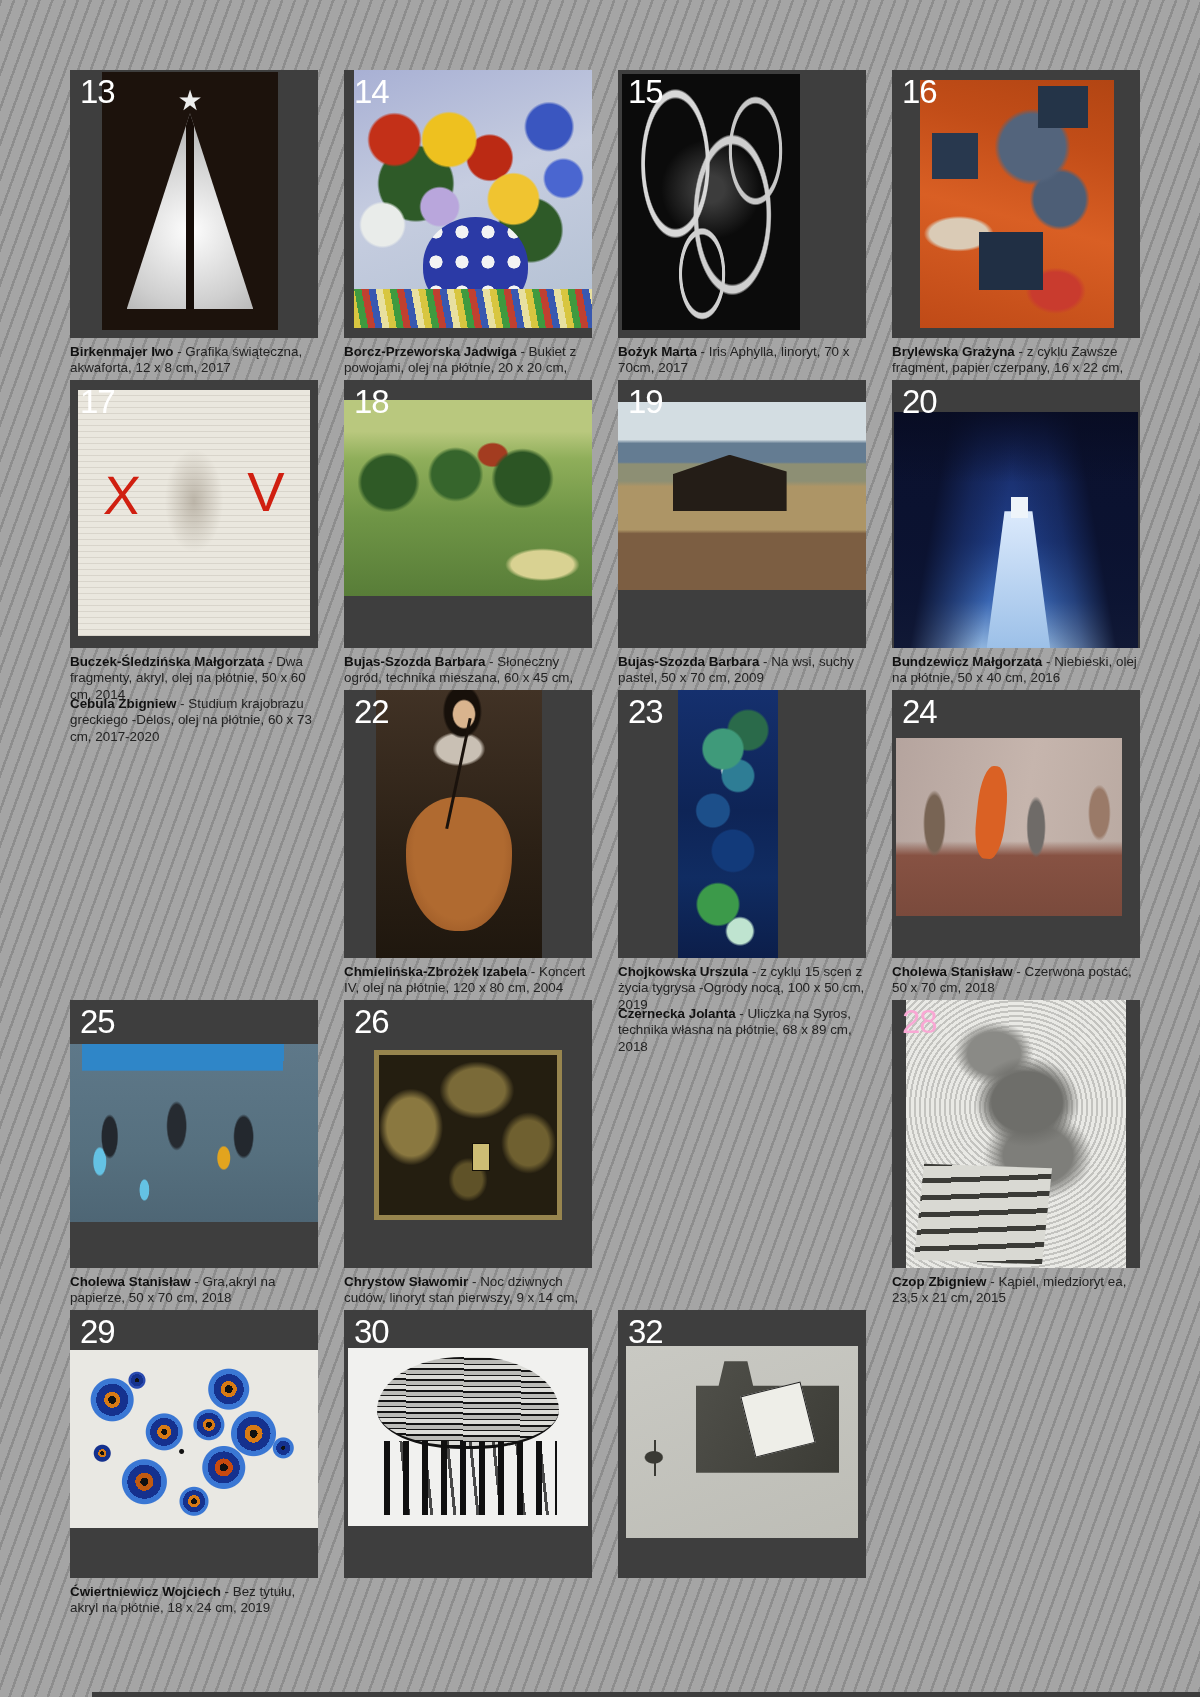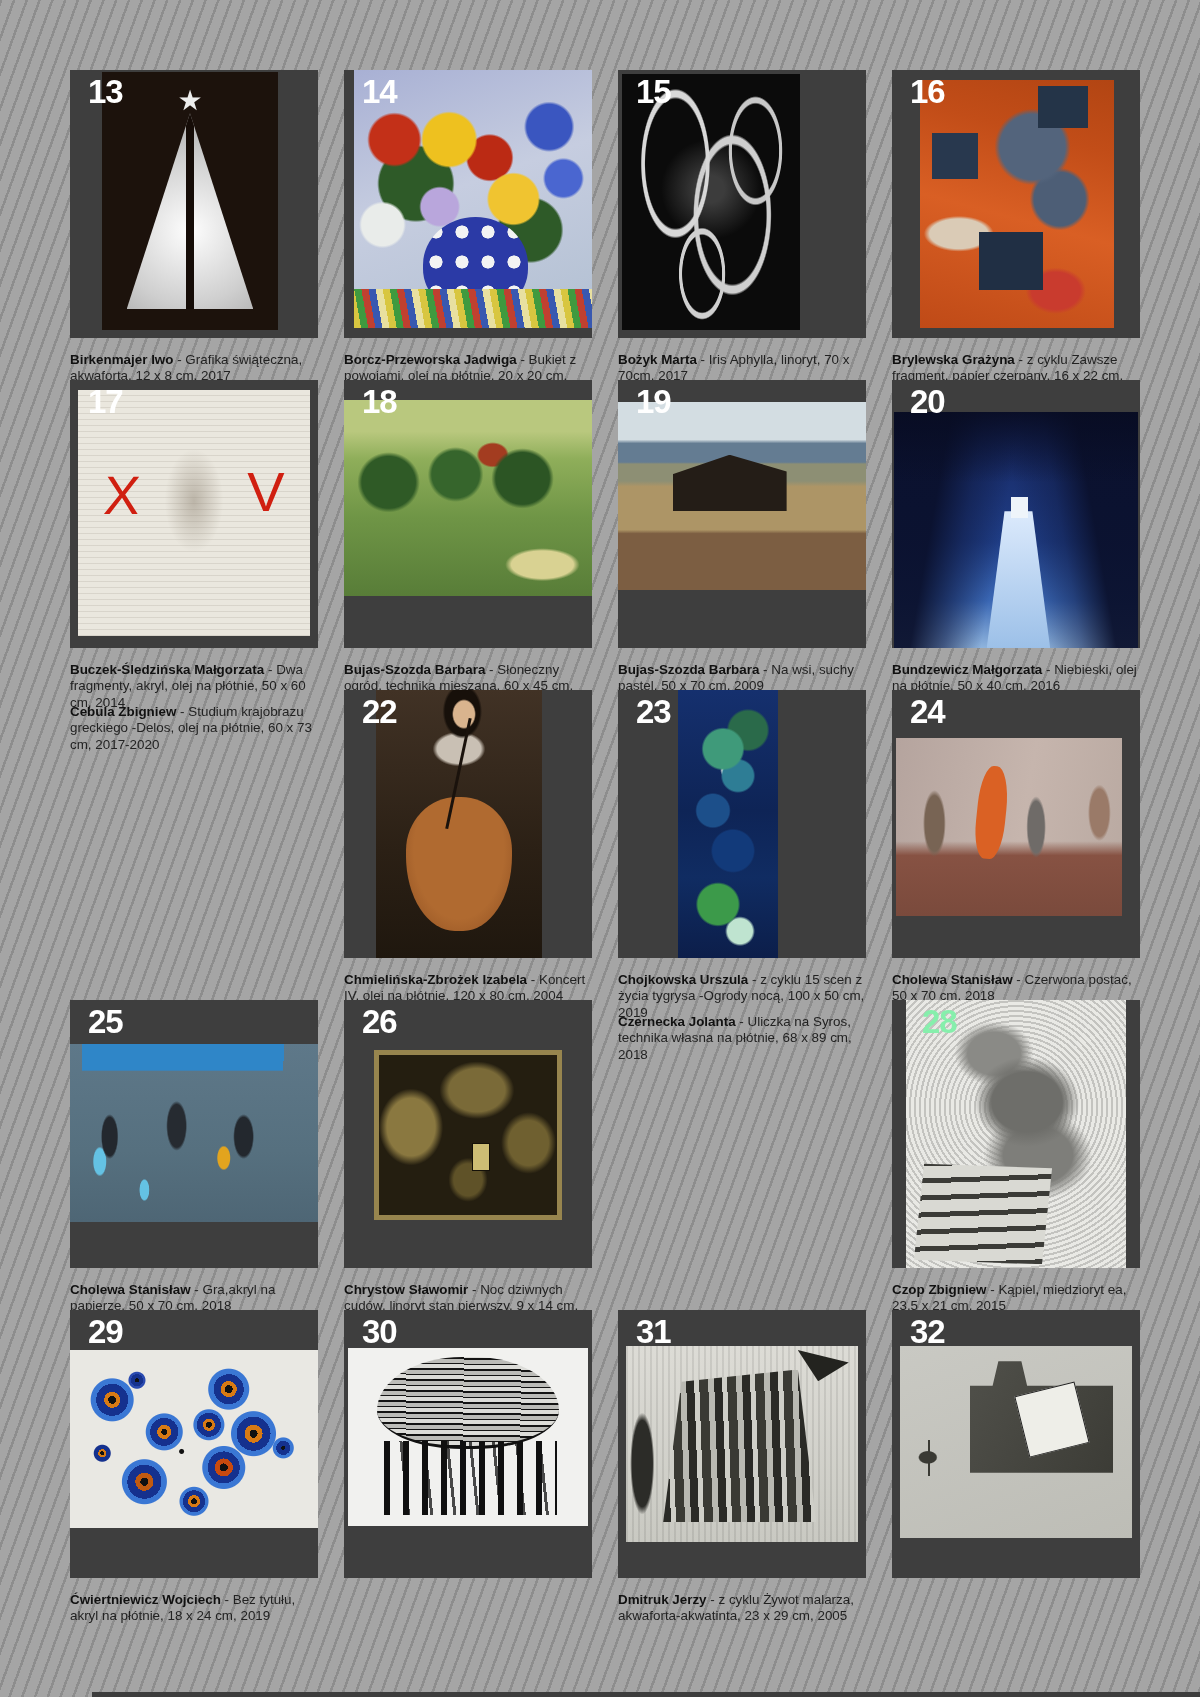--- a/index.html
+++ b/index.html
@@ -3,23 +3,23 @@
 <meta charset="utf-8">
 <style>
   html,body{margin:0;padding:0;background:#777;}
   .page{position:relative;width:1200px;height:1697px;margin:0 auto;overflow:hidden;
     font-family:"Liberation Sans",sans-serif;
     background:repeating-linear-gradient(110deg,#8d8d8d 0 2.5px,rgba(0,0,0,0) 2.5px 12px),#a5a5a5;}
   .grid{position:absolute;left:70px;top:70px;display:grid;
     grid-template-columns:repeat(4,248px);column-gap:26px;grid-auto-rows:310px;}
   .cell{position:relative;width:248px;}
   .panel{position:relative;width:248px;height:268px;background:#3e3e3e;overflow:hidden;}
-  .num{position:absolute;top:5px;left:18px;z-index:5;color:#ffffff;
-    font-size:33px;font-weight:700;line-height:1;letter-spacing:-1px;}
-  .caption{margin-top:14px;font-size:13.4px;line-height:1.23;color:#222;width:248px;}
+  .num{position:absolute;top:5px;left:10px;z-index:5;color:#ffffff;
+    font-size:33px;font-weight:400;line-height:1;letter-spacing:-1px;}
+  .caption{margin-top:6px;font-size:13.4px;line-height:1.23;color:#222;width:248px;}
   .artist{font-weight:700;color:#111;}
   .art{position:absolute;overflow:hidden;background-repeat:no-repeat;}
   .art::before,.art::after{content:"";position:absolute;}
   .glyph{position:absolute;}
   .bottom-strip{position:absolute;left:92px;right:0;bottom:0;height:5px;background:#3d3d3d;}
 
   
   .art-13{left:32px;top:2px;width:176px;height:258px;background:#1c120c;}
   .art-13::before{left:14%;top:16%;width:72%;height:76%;
     clip-path:polygon(50% 0,100% 100%,0 100%);
@@ -325,47 +325,40 @@
     <div class="caption"><span class="artist">Chrystow Sławomir</span><span class="sep"> - </span><span class="desc">Noc dziwnych cudów, linoryt stan pierwszy, 9 x 14 cm, 2019</span></div>
   </div>
 
   <div class="cell">
     <div class="caption"><span class="artist">Czernecka Jolanta</span><span class="sep"> - </span><span class="desc">Uliczka na Syros, technika własna na płótnie, 68 x 89 cm, 2018</span></div>
   </div>
 
   <div class="cell">
     <div class="panel">
       <div class="art art-28"></div>
-      <div class="num" style="color: #86efac; margin-left: 12px;">28</div>
+      <div class="num" style="color: #f9a8d4;">28</div>
     </div>
     <div class="caption"><span class="artist">Czop Zbigniew</span><span class="sep"> - </span><span class="desc">Kąpiel, miedzioryt ea, 23,5 x 21 cm, 2015</span></div>
   </div>
 
   <div class="cell">
     <div class="panel">
       <div class="art art-29"></div>
       <div class="num">29</div>
     </div>
     <div class="caption"><span class="artist">Ćwiertniewicz Wojciech</span><span class="sep"> - </span><span class="desc">Bez tytułu, akryl na płótnie, 18 x 24 cm, 2019</span></div>
   </div>
 
   <div class="cell">
     <div class="panel">
       <div class="art art-30"></div>
       <div class="num">30</div>
     </div>
   </div>
 
-  <div class="cell">
-    <div class="panel">
-      <div class="art art-31"></div>
-      <div class="num">31</div>
-    </div>
-    <div class="caption"><span class="artist">Dmitruk Jerzy</span><span class="sep"> - </span><span class="desc">z cyklu Żywot malarza, akwaforta-akwatinta, 23 x 29 cm, 2005</span></div>
-  </div>
 
   <div class="cell">
     <div class="panel">
       <div class="art art-32"></div>
       <div class="num">32</div>
     </div>
   </div>
 </div>
   <div class="bottom-strip"></div>
 </div>

